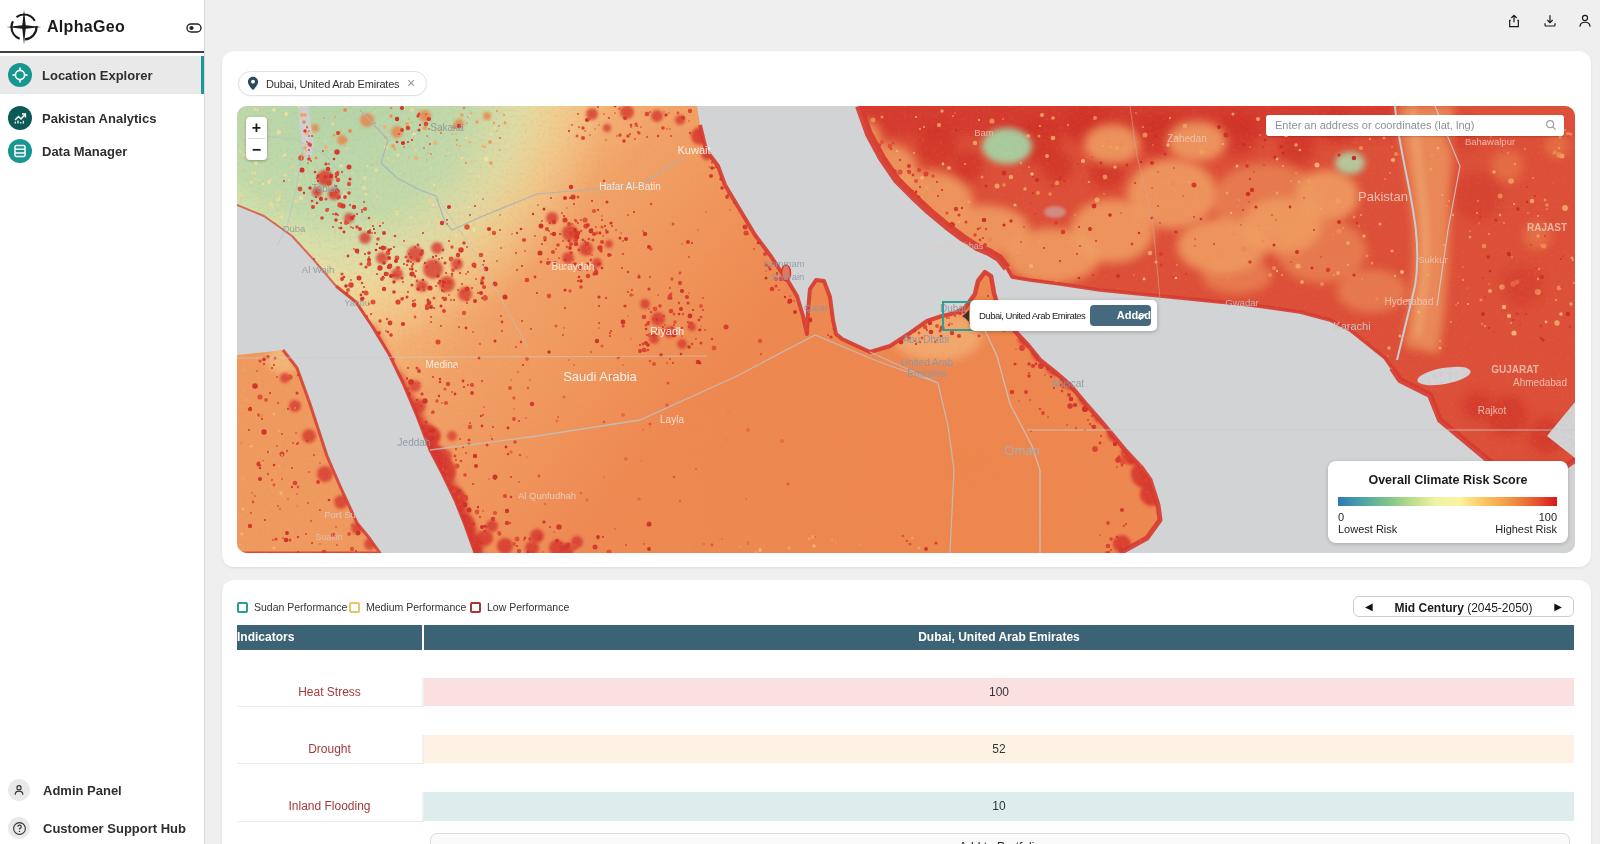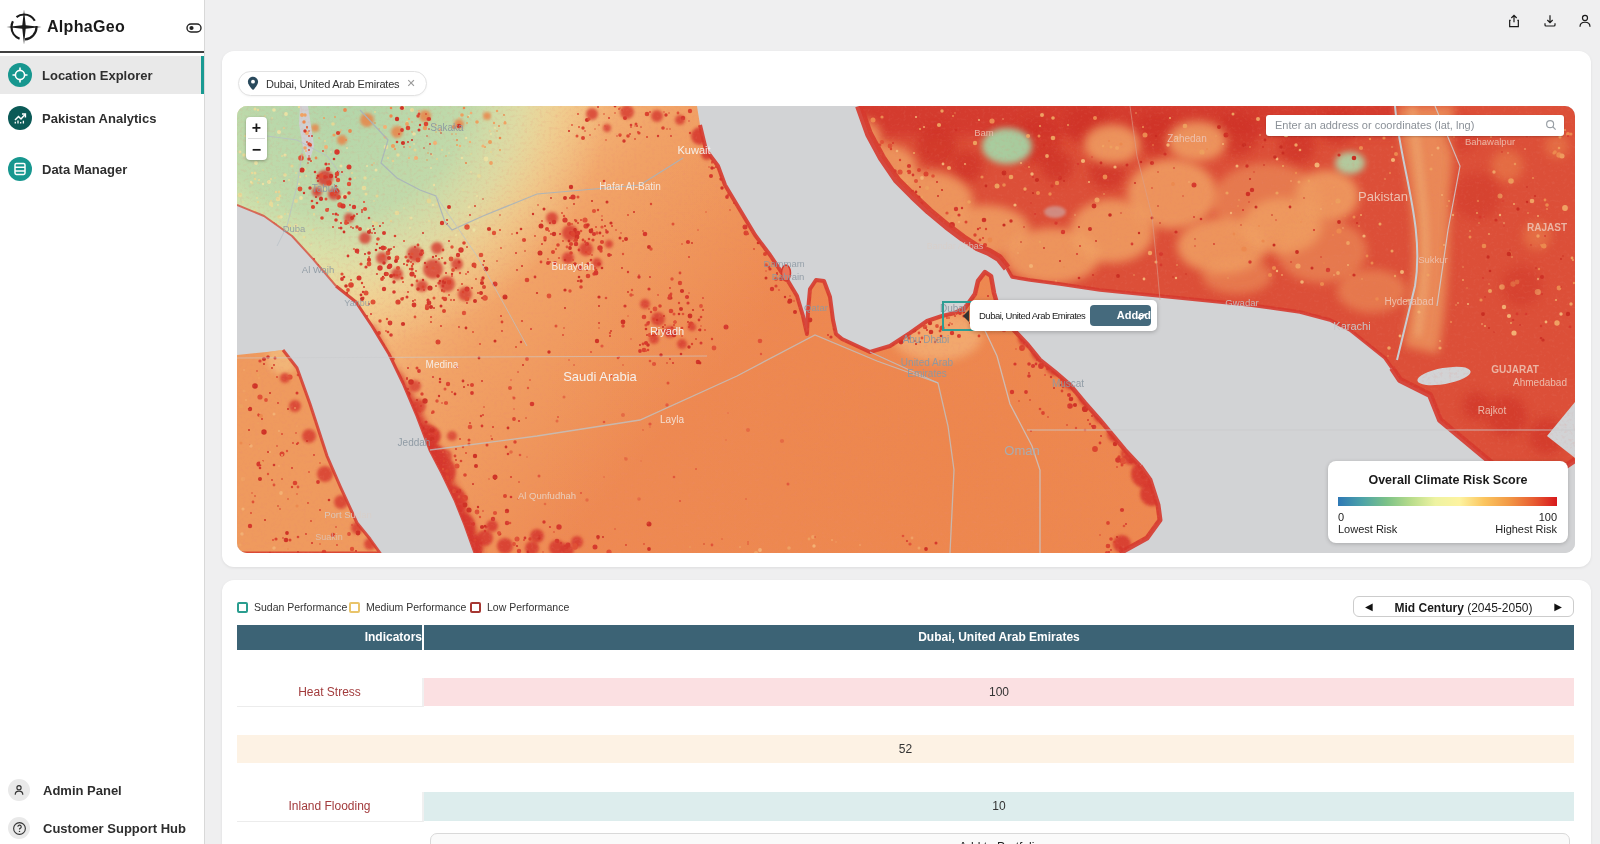--- a/index.html
+++ b/index.html
@@ -49,21 +49,21 @@
 .card2 { position:absolute; left:222px; top:580px; width:1369px; height:264px; background:#fff; border-radius:12px 12px 0 0; box-shadow:0 1px 3px rgba(0,0,0,.08); }
 .leg { position:absolute; top:21px; height:12px; display:flex; align-items:center; }
 .leg .box { width:11px; height:11px; border-radius:2px; border-width:2px; border-style:solid; background:#fff; }
 .leg .ltxt { font-size:10.5px; color:#333; margin-left:6px; white-space:nowrap; }
 .timesel { position:absolute; right:17px; top:16px; width:221px; height:21px; border:1px solid #ccc; border-radius:6px; background:#fff; }
 .timesel .arr-l { position:absolute; left:11px; top:4px; font-size:10px; color:#111; }
 .timesel .arr-r { position:absolute; right:11px; top:4px; font-size:10px; color:#111; }
 .timesel .ttl { position:absolute; width:100%; top:4px; text-align:center; font-size:12px; color:#1a1a1a; }
 .tbl { position:absolute; left:15px; top:45px; width:1337px; }
 .thead { height:25px; background:#3c6375; display:flex; }
-.thead .c1 { width:187px; border-right:2px solid #fff; text-align:right; line-height:25px; color:#fff; font-size:12px; font-weight:bold; }
+.thead .c1 { width:187px; border-right:2px solid #fff; text-align:left; line-height:25px; color:#fff; font-size:12px; font-weight:bold; }
 .thead .c2 { flex:1; text-align:center; line-height:25px; color:#fff; font-size:12px; font-weight:bold; }
 .trow { height:29.2px; display:flex;margin-top:28px; }
 .trow .c1 { width:187px; border-right:2px solid #f0f0f0; border-bottom:1px solid #ececec; text-align:center; color:#a23b3c; font-size:12px; display:flex; align-items:center; justify-content:center; background:#fff; }
 .trow .c2 { flex:1; border-bottom:1px solid #fff; text-align:center; font-size:12px; color:#333; display:flex; align-items:center; justify-content:center; }
 .addbtn { position:absolute; left:208px; top:253px; width:1140px; height:30px; background:#fafafa; border:1px solid #d9d9d9; border-radius:7px; text-align:center; font-size:12px; color:#222; padding-top:6px; }
 </style>
 </head>
 <body>
 <div class="sidebar">
   <div class="logo-row">
@@ -94,21 +94,21 @@
       <svg width="24" height="24" viewBox="0 0 24 24">
           <g stroke="#fff" fill="none">
             <path d="M7 14 L10.5 10.5 L13 13 L17 8.5" stroke-width="1.5"></path>
             <path d="M14 8 h3.4 v3.4" stroke-width="1.5"></path>
             <path d="M7.3 17.5 v-1.8 M10 17.5 v-3 M12.7 17.5 v-1.6 M15.4 17.5 v-2.8" stroke-width="1.3"></path>
           </g>
         </svg>
     </div>
     <div class="lbl">Pakistan Analytics</div>
   </div>
-  <div class="nav-item" style="top:150px;">
+  <div class="nav-item" style="top:132px;">
     <div class="circ" style="background:#17978f;">
       <svg width="24" height="24" viewBox="0 0 24 24">
           <g stroke="#fff" stroke-width="1.5" fill="none">
             <rect x="7" y="6.5" width="10" height="11" rx="1.4"></rect>
             <path d="M7 10.2 h10 M7 13.9 h10"></path>
           </g>
         </svg>
     </div>
     <div class="lbl">Data Manager</div>
   </div>
@@ -2699,20 +2699,21 @@
   <div class="tbl">
     <div class="thead">
         <div class="c1">Indicators</div>
         <div class="c2">Dubai, United Arab Emirates</div>
       </div>
     <div class="trow">
         <div class="c1">Heat Stress</div>
         <div class="c2" style="background:#fbe0e2;">100</div>
       </div>
     <div class="trow">
+        <div class="c1">Drought</div>
         <div class="c2" style="background:#fdf2e4;">52</div>
       </div>
     <div class="trow">
         <div class="c1">Inland Flooding</div>
         <div class="c2" style="background:#ddeded;">10</div>
       </div>
     <div class="trow">
         <div class="c1">Coastal Flooding</div>
         <div class="c2" style="background:#ddeded;">6</div>
       </div>

